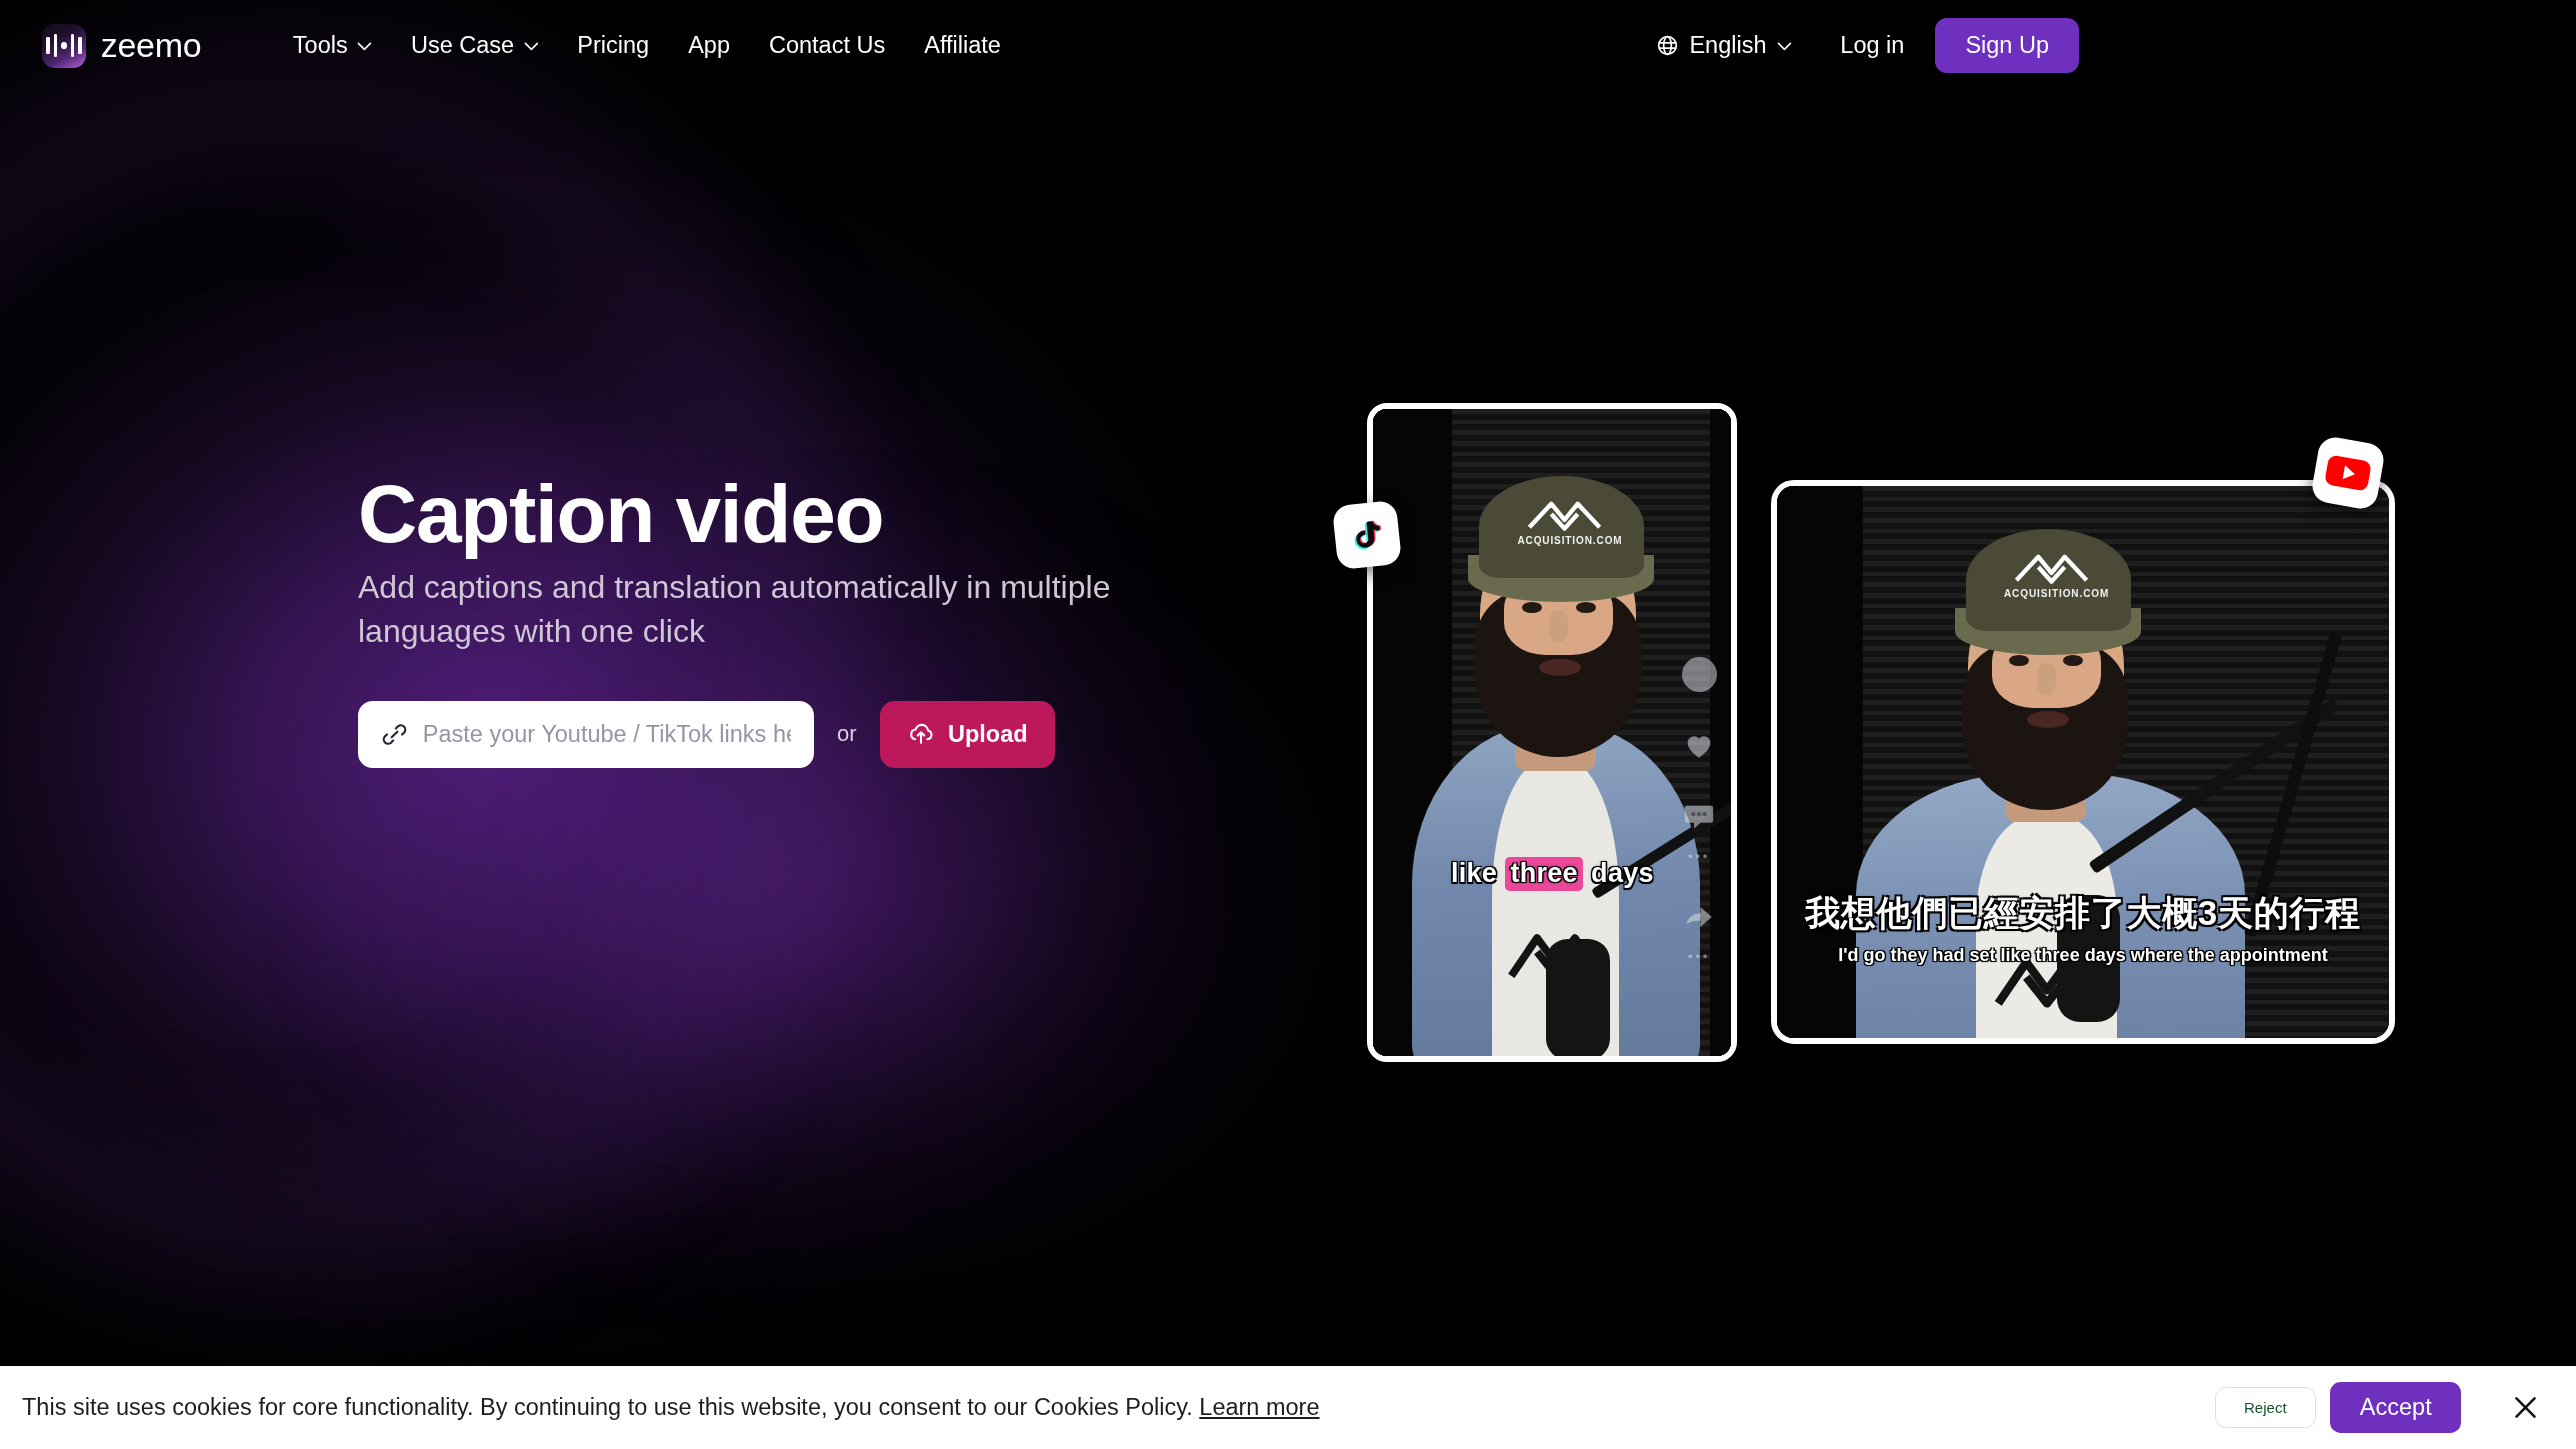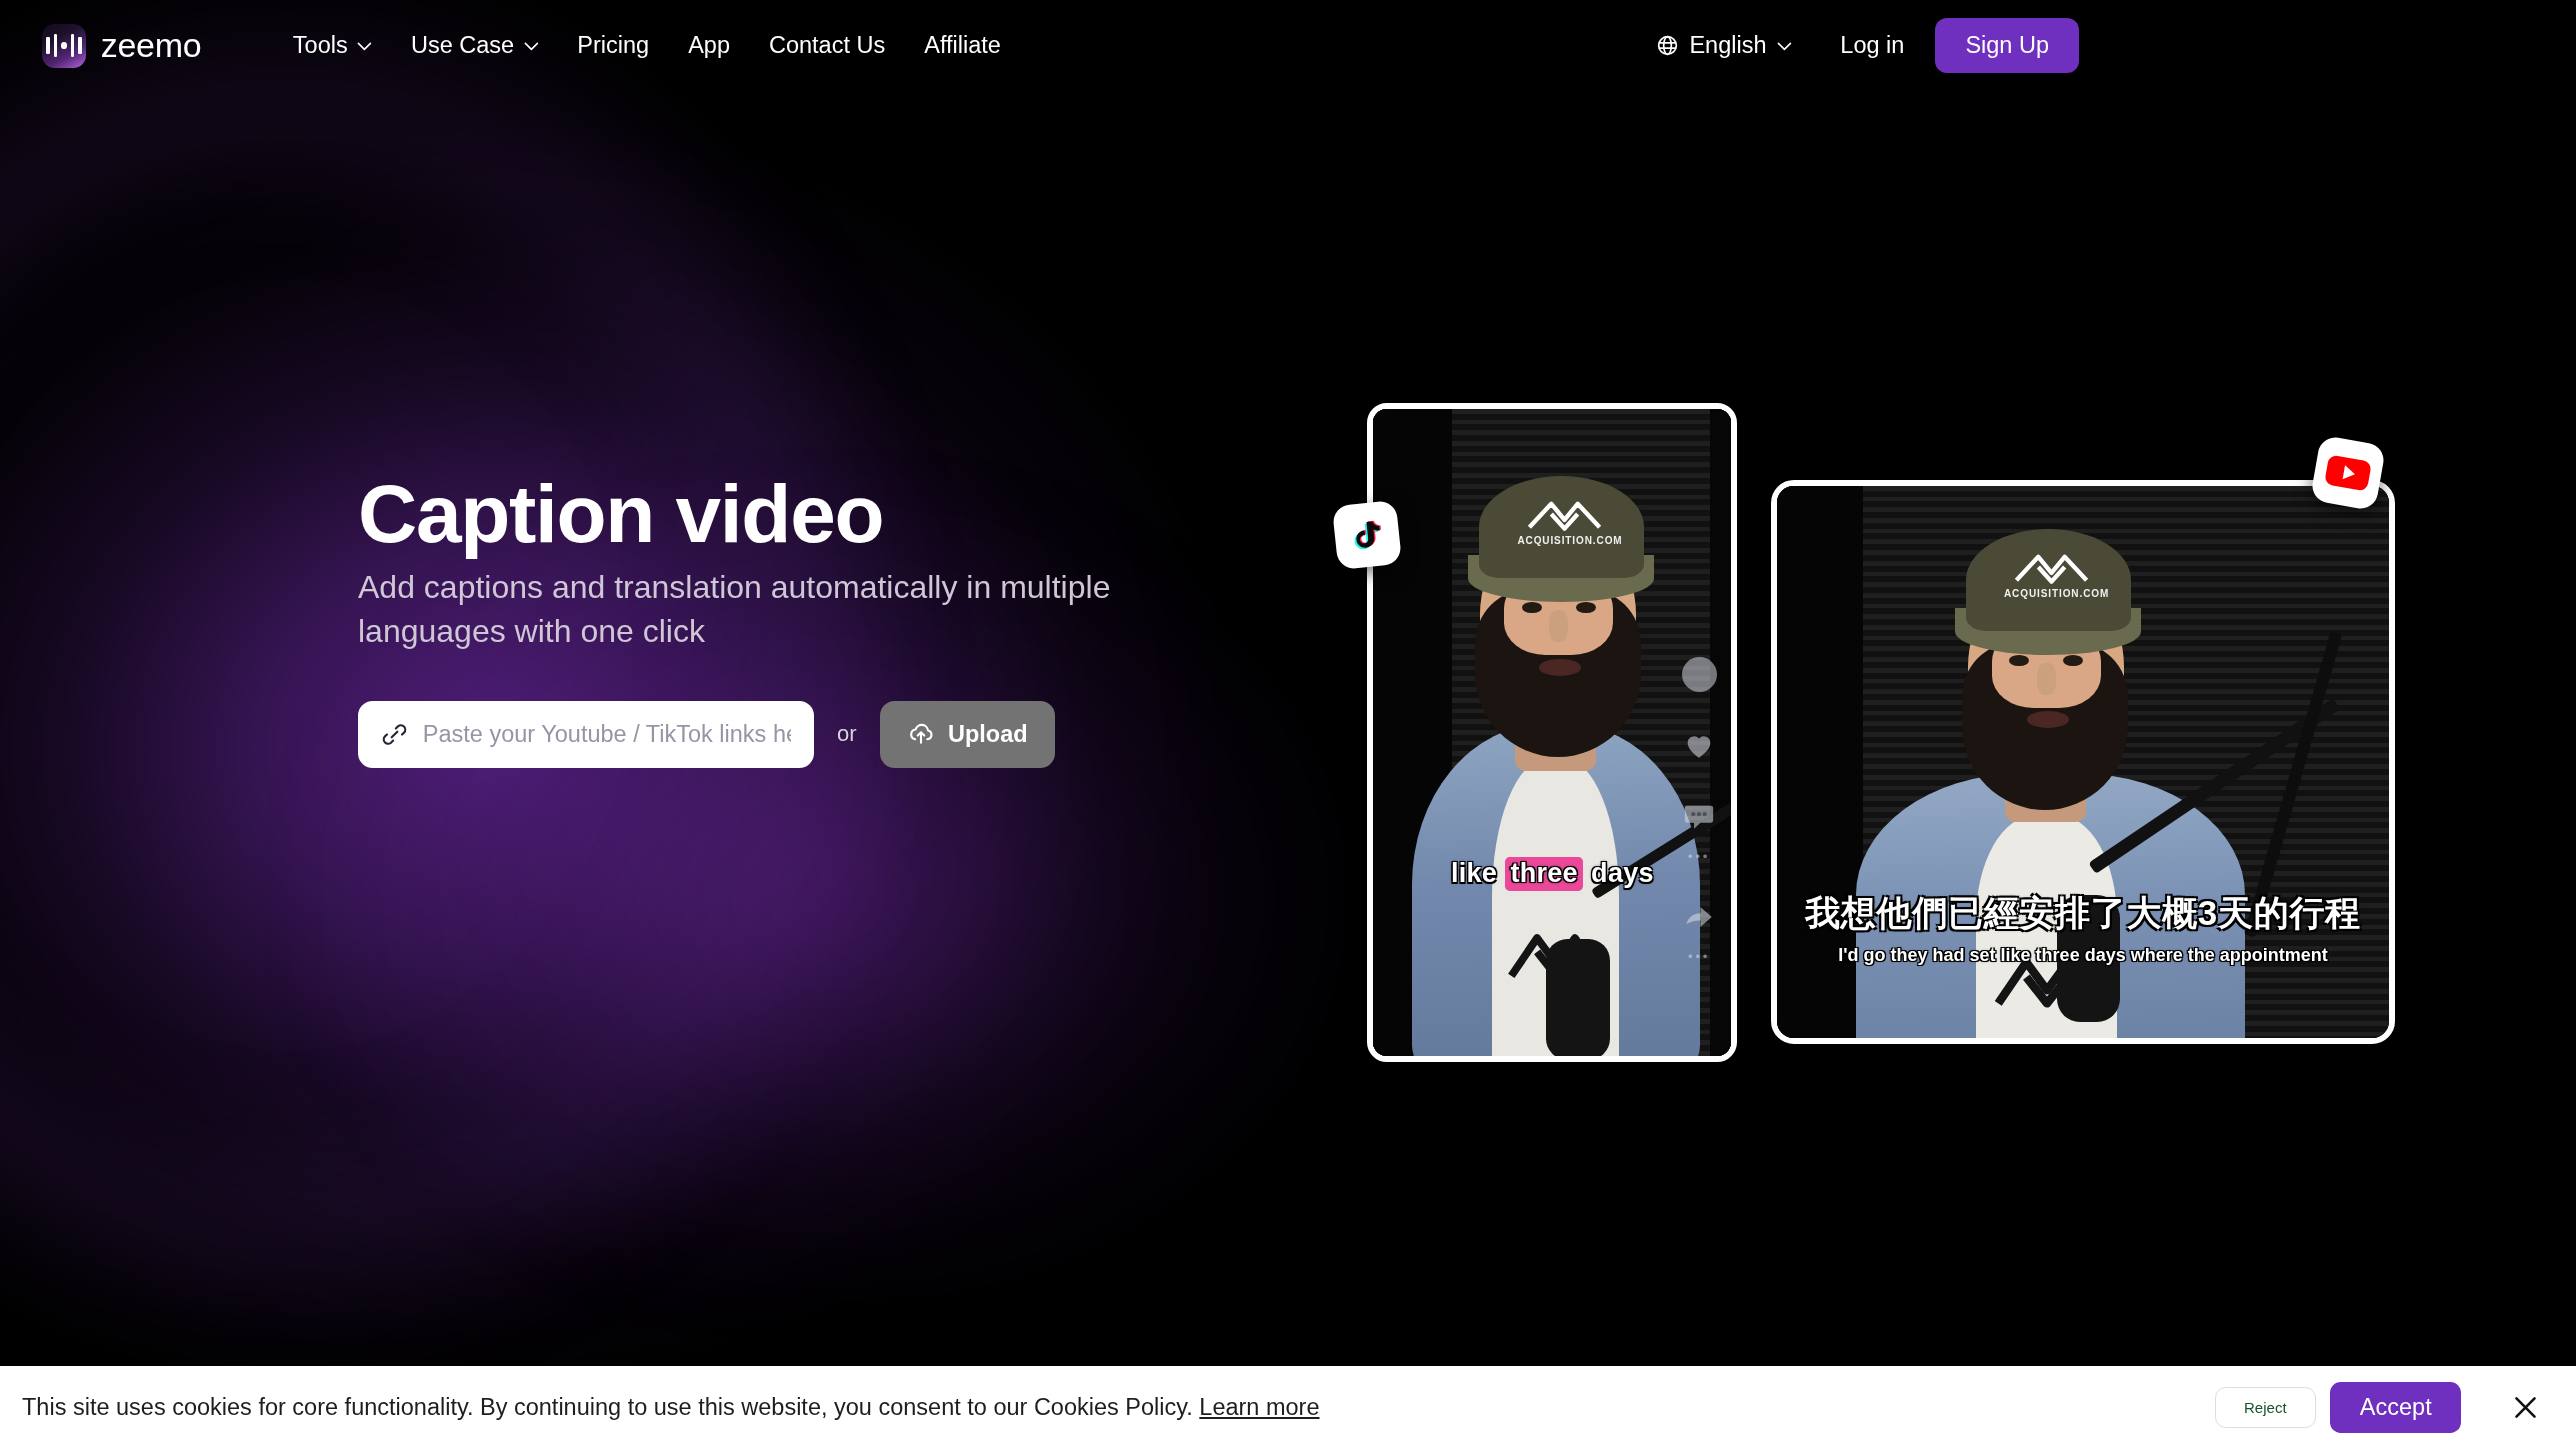--- a/index.html
+++ b/index.html
@@ -97,21 +97,21 @@
     display:flex; align-items:center; padding:0 23px; gap:14.8px;
   }
   .link-ic { width:27px; height:27px; flex:none; }
   .url-box input {
     border:none; outline:none; font-size:23.5px; font-family:inherit;
     color:#2a2233; width:100%; background:transparent;
   }
   .url-box input::placeholder { color:#9a93a6; }
   .or { font-size:22px; color:#d8d2e0; margin:0 23px; }
   .upload-btn {
-    background:#737373; border:none; border-radius:14.8px; height:67px;
+    background:#be185d; border:none; border-radius:14.8px; height:67px;
     display:flex; align-items:center; gap:13.4px; padding:0 27px; cursor:pointer;
     font-family:inherit; color:#fff; font-size:23.5px; font-weight:600;
   }
   .upload-ic { width:28px; height:28px; flex:none; }
 
   
   .videos { position:absolute; left:1362px; top:396px; width:1140px; height:711px; z-index:12; }
 
   .phone-card {
     position:absolute; left:5.4px; top:6.7px; width:370px; height:659px;

